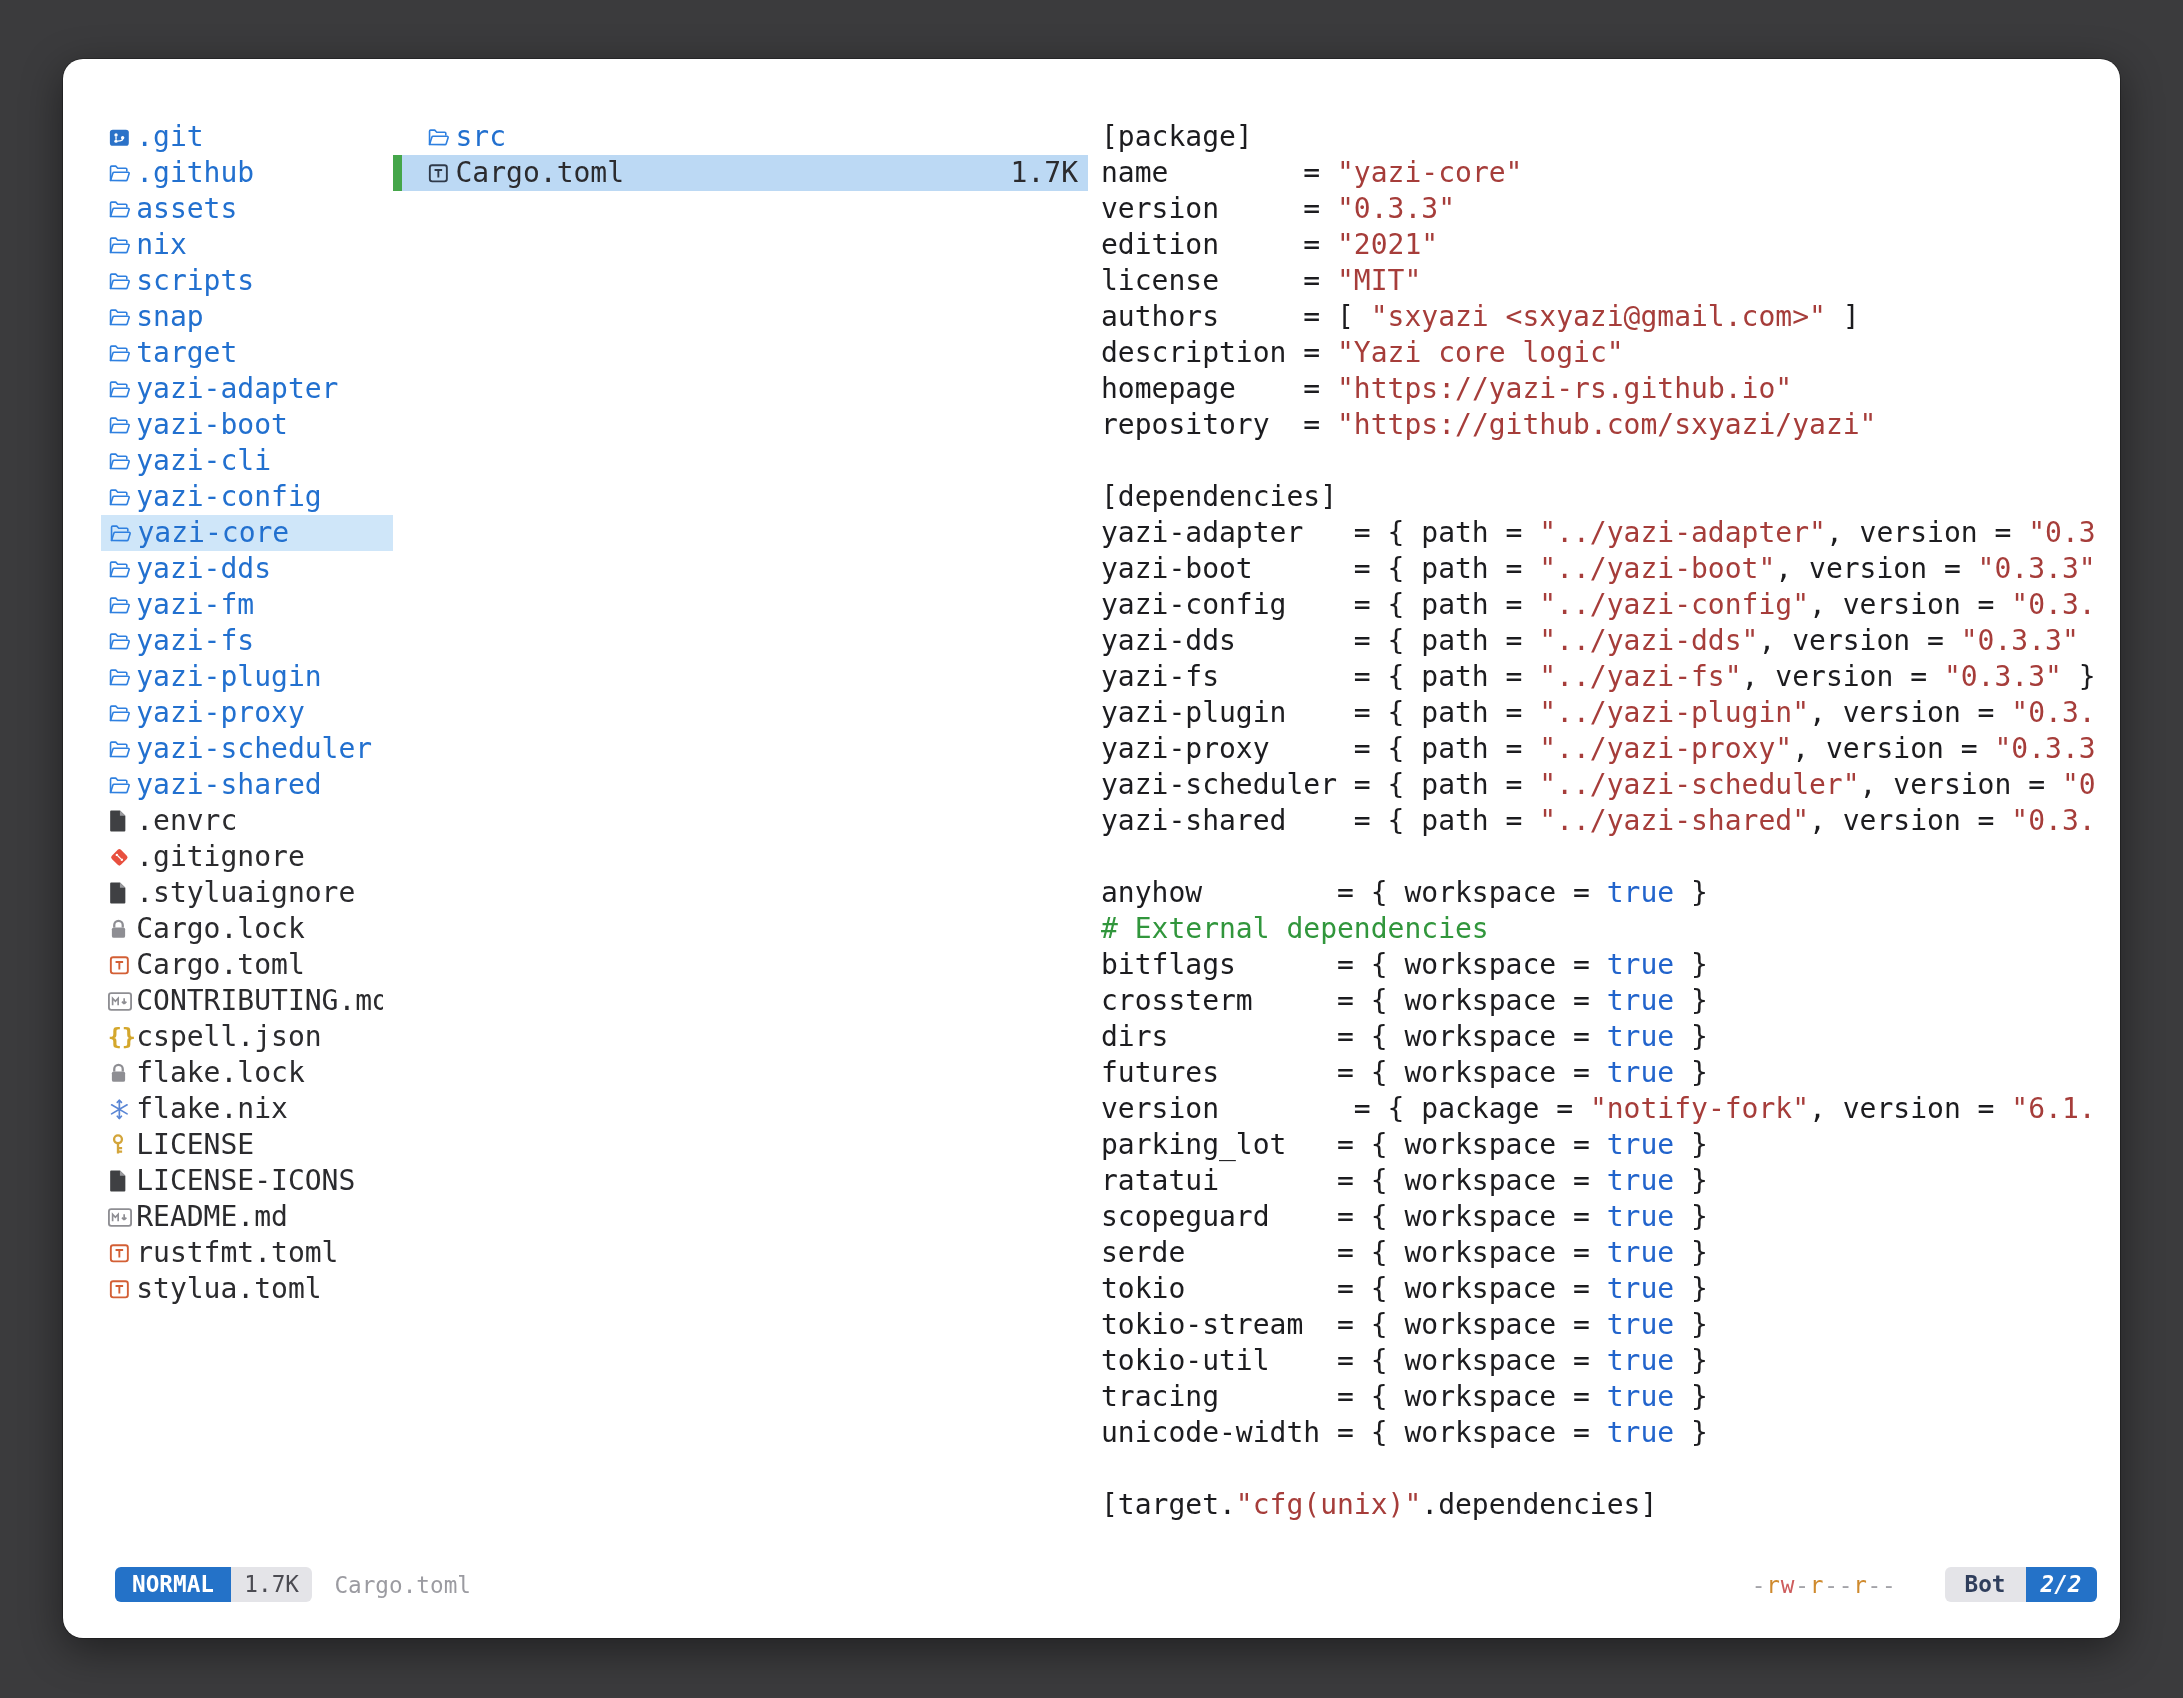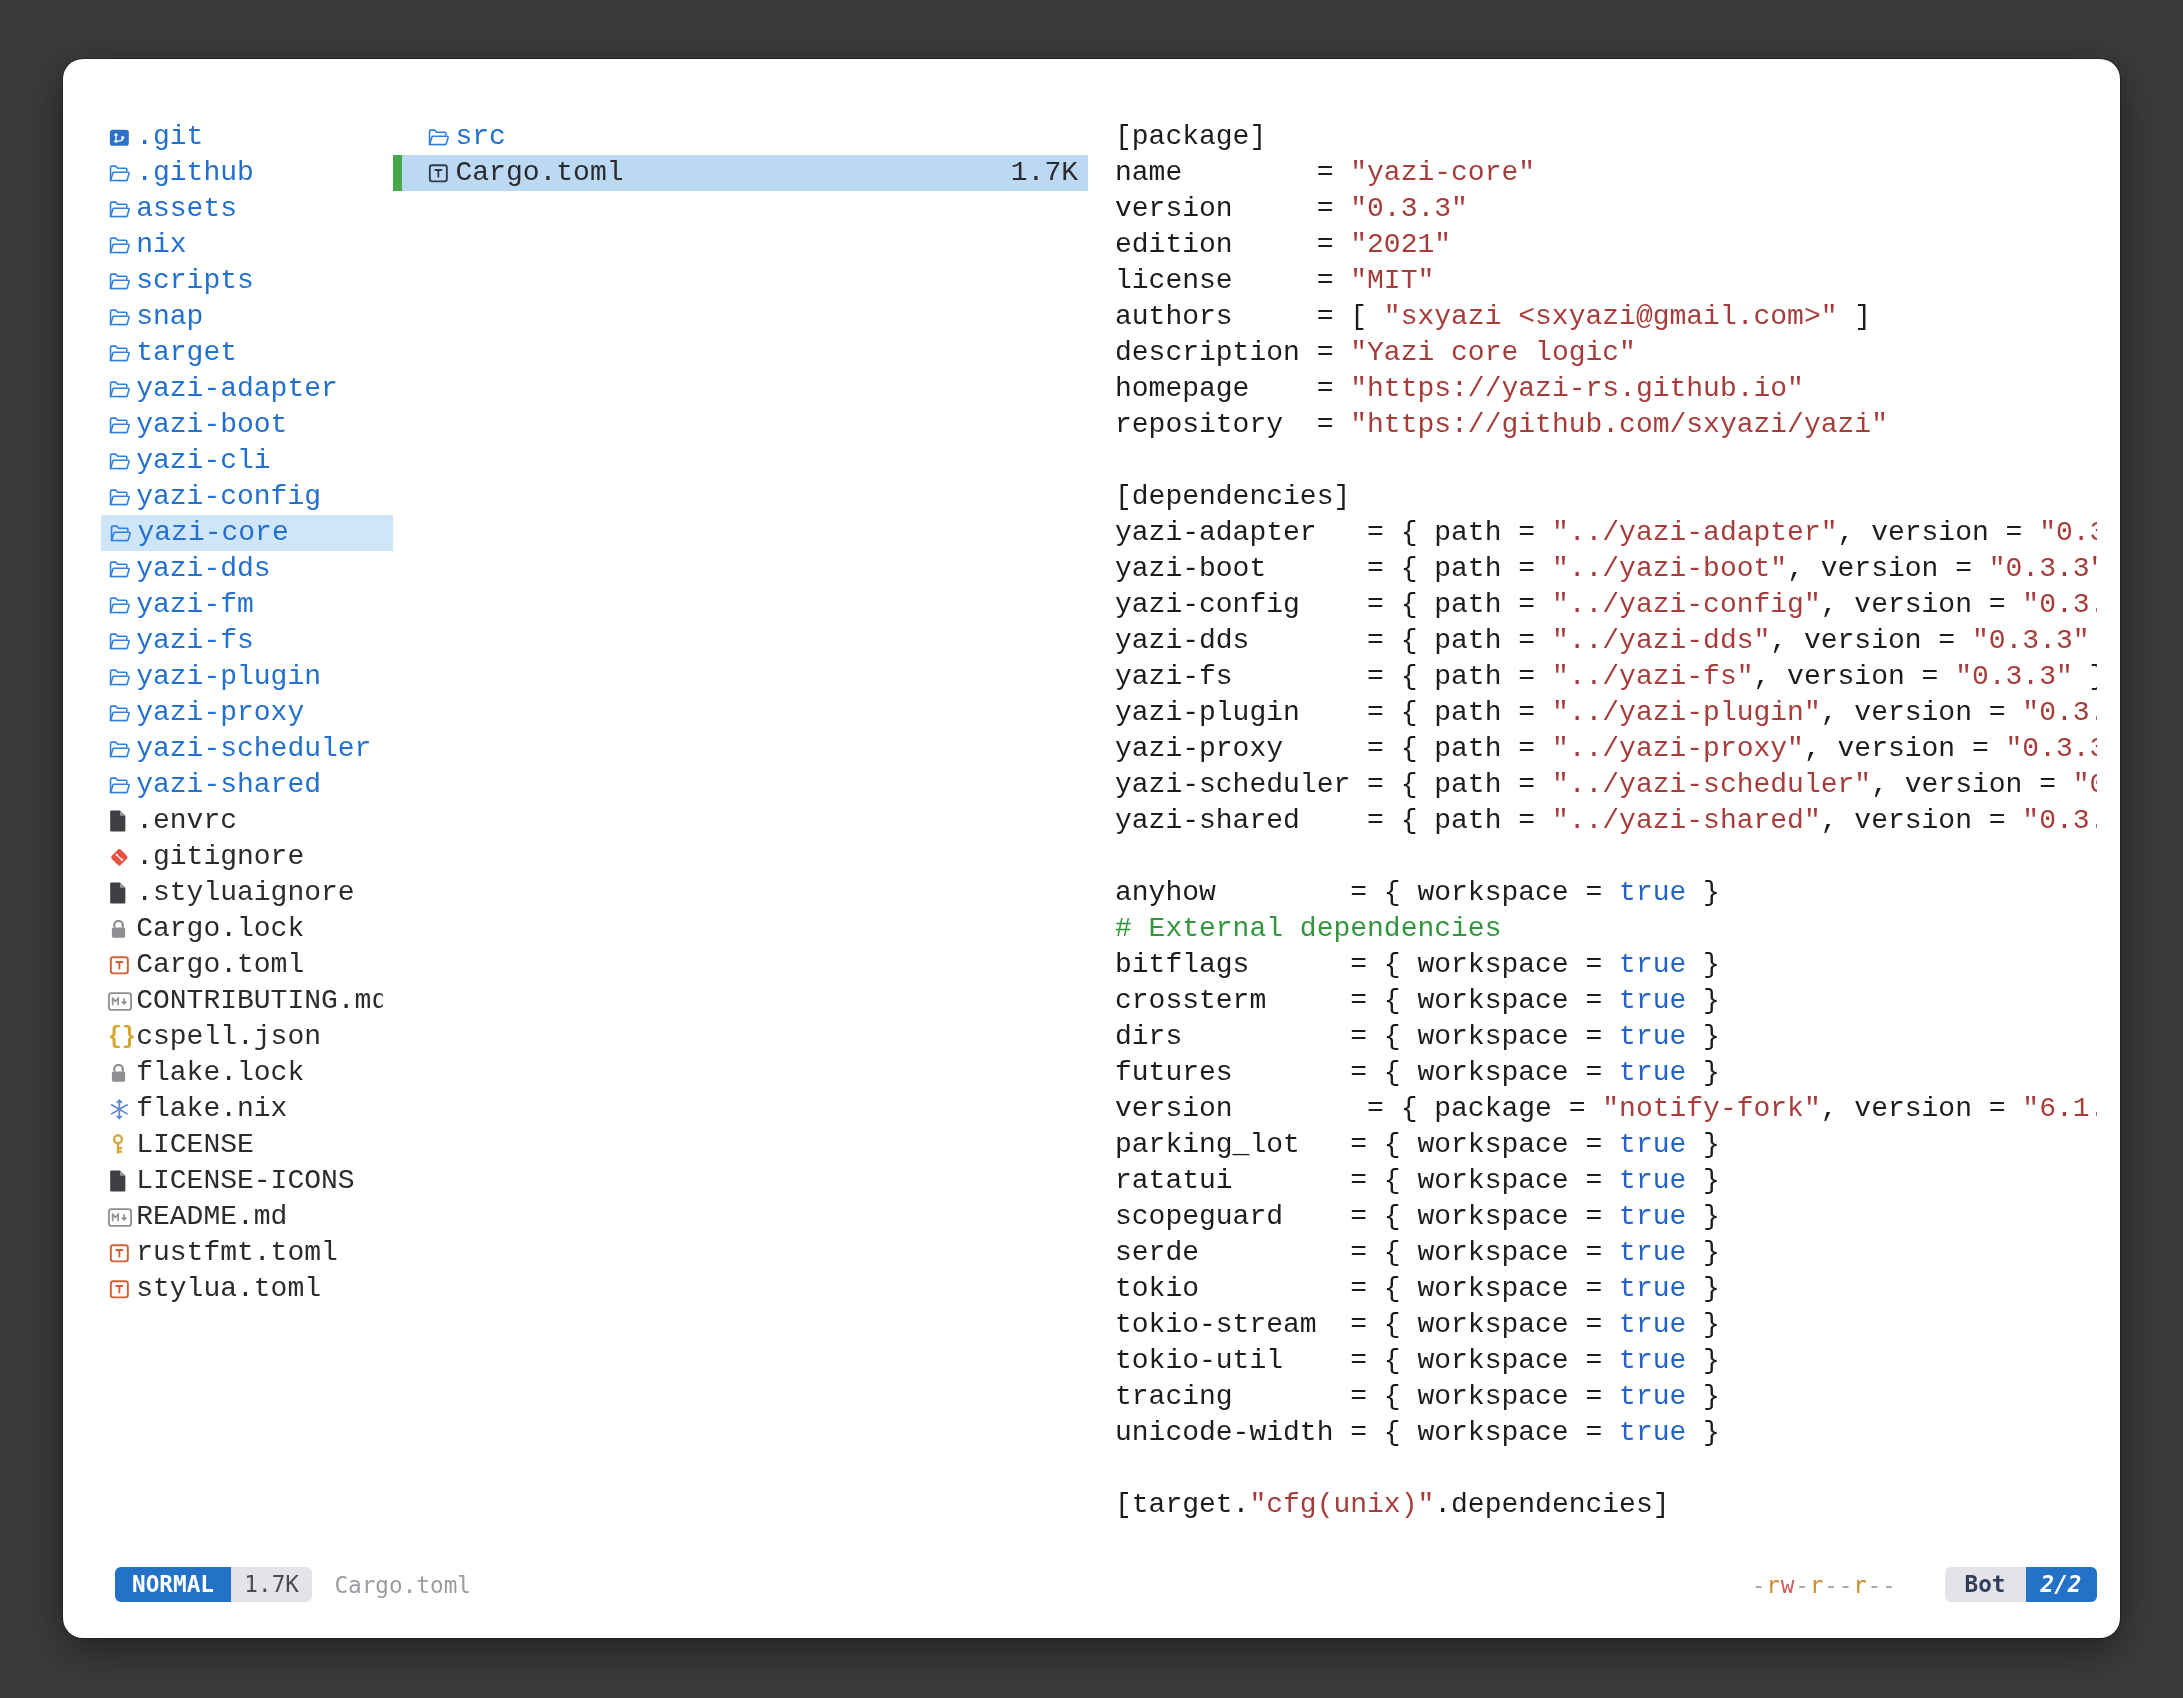--- a/index.html
+++ b/index.html
@@ -12,24 +12,24 @@
     position:absolute;left:63px;top:59px;right:63px;bottom:60px;
     background:var(--window-bg,#ffffff);
     border-radius:20px;
     box-shadow:0 0 0 0.8px rgba(0,0,0,.35), 0 11.7px 42px rgba(0,0,0,.45);
     overflow:hidden;
   }
   .panes{
     position:absolute;left:38px;right:23.5px;top:60px;bottom:117px;
     display:flex;overflow:hidden;
   }
-  .pane{overflow:hidden;font-family:Liberation Mono, monospace;}
+  .pane{overflow:hidden;}
   .pane.parent{width:292px;flex:none;}
   .pane.current{width:695px;flex:none;}
-  .pane.preview{flex:1;margin-left:27px;}
+  .pane.preview{flex:1;margin-left:13px;}
 
   .row{
     display:flex;align-items:center;position:relative;
     height:36px;line-height:36px;font-size:28px;white-space:pre;
     padding:0 10px 0 6.7px;
   }
   .pane.current .row{padding-left:34px;}
   .row .icon{
     width:28.5px;flex:none;display:inline-flex;align-items:center;justify-content:flex-start;
   }

